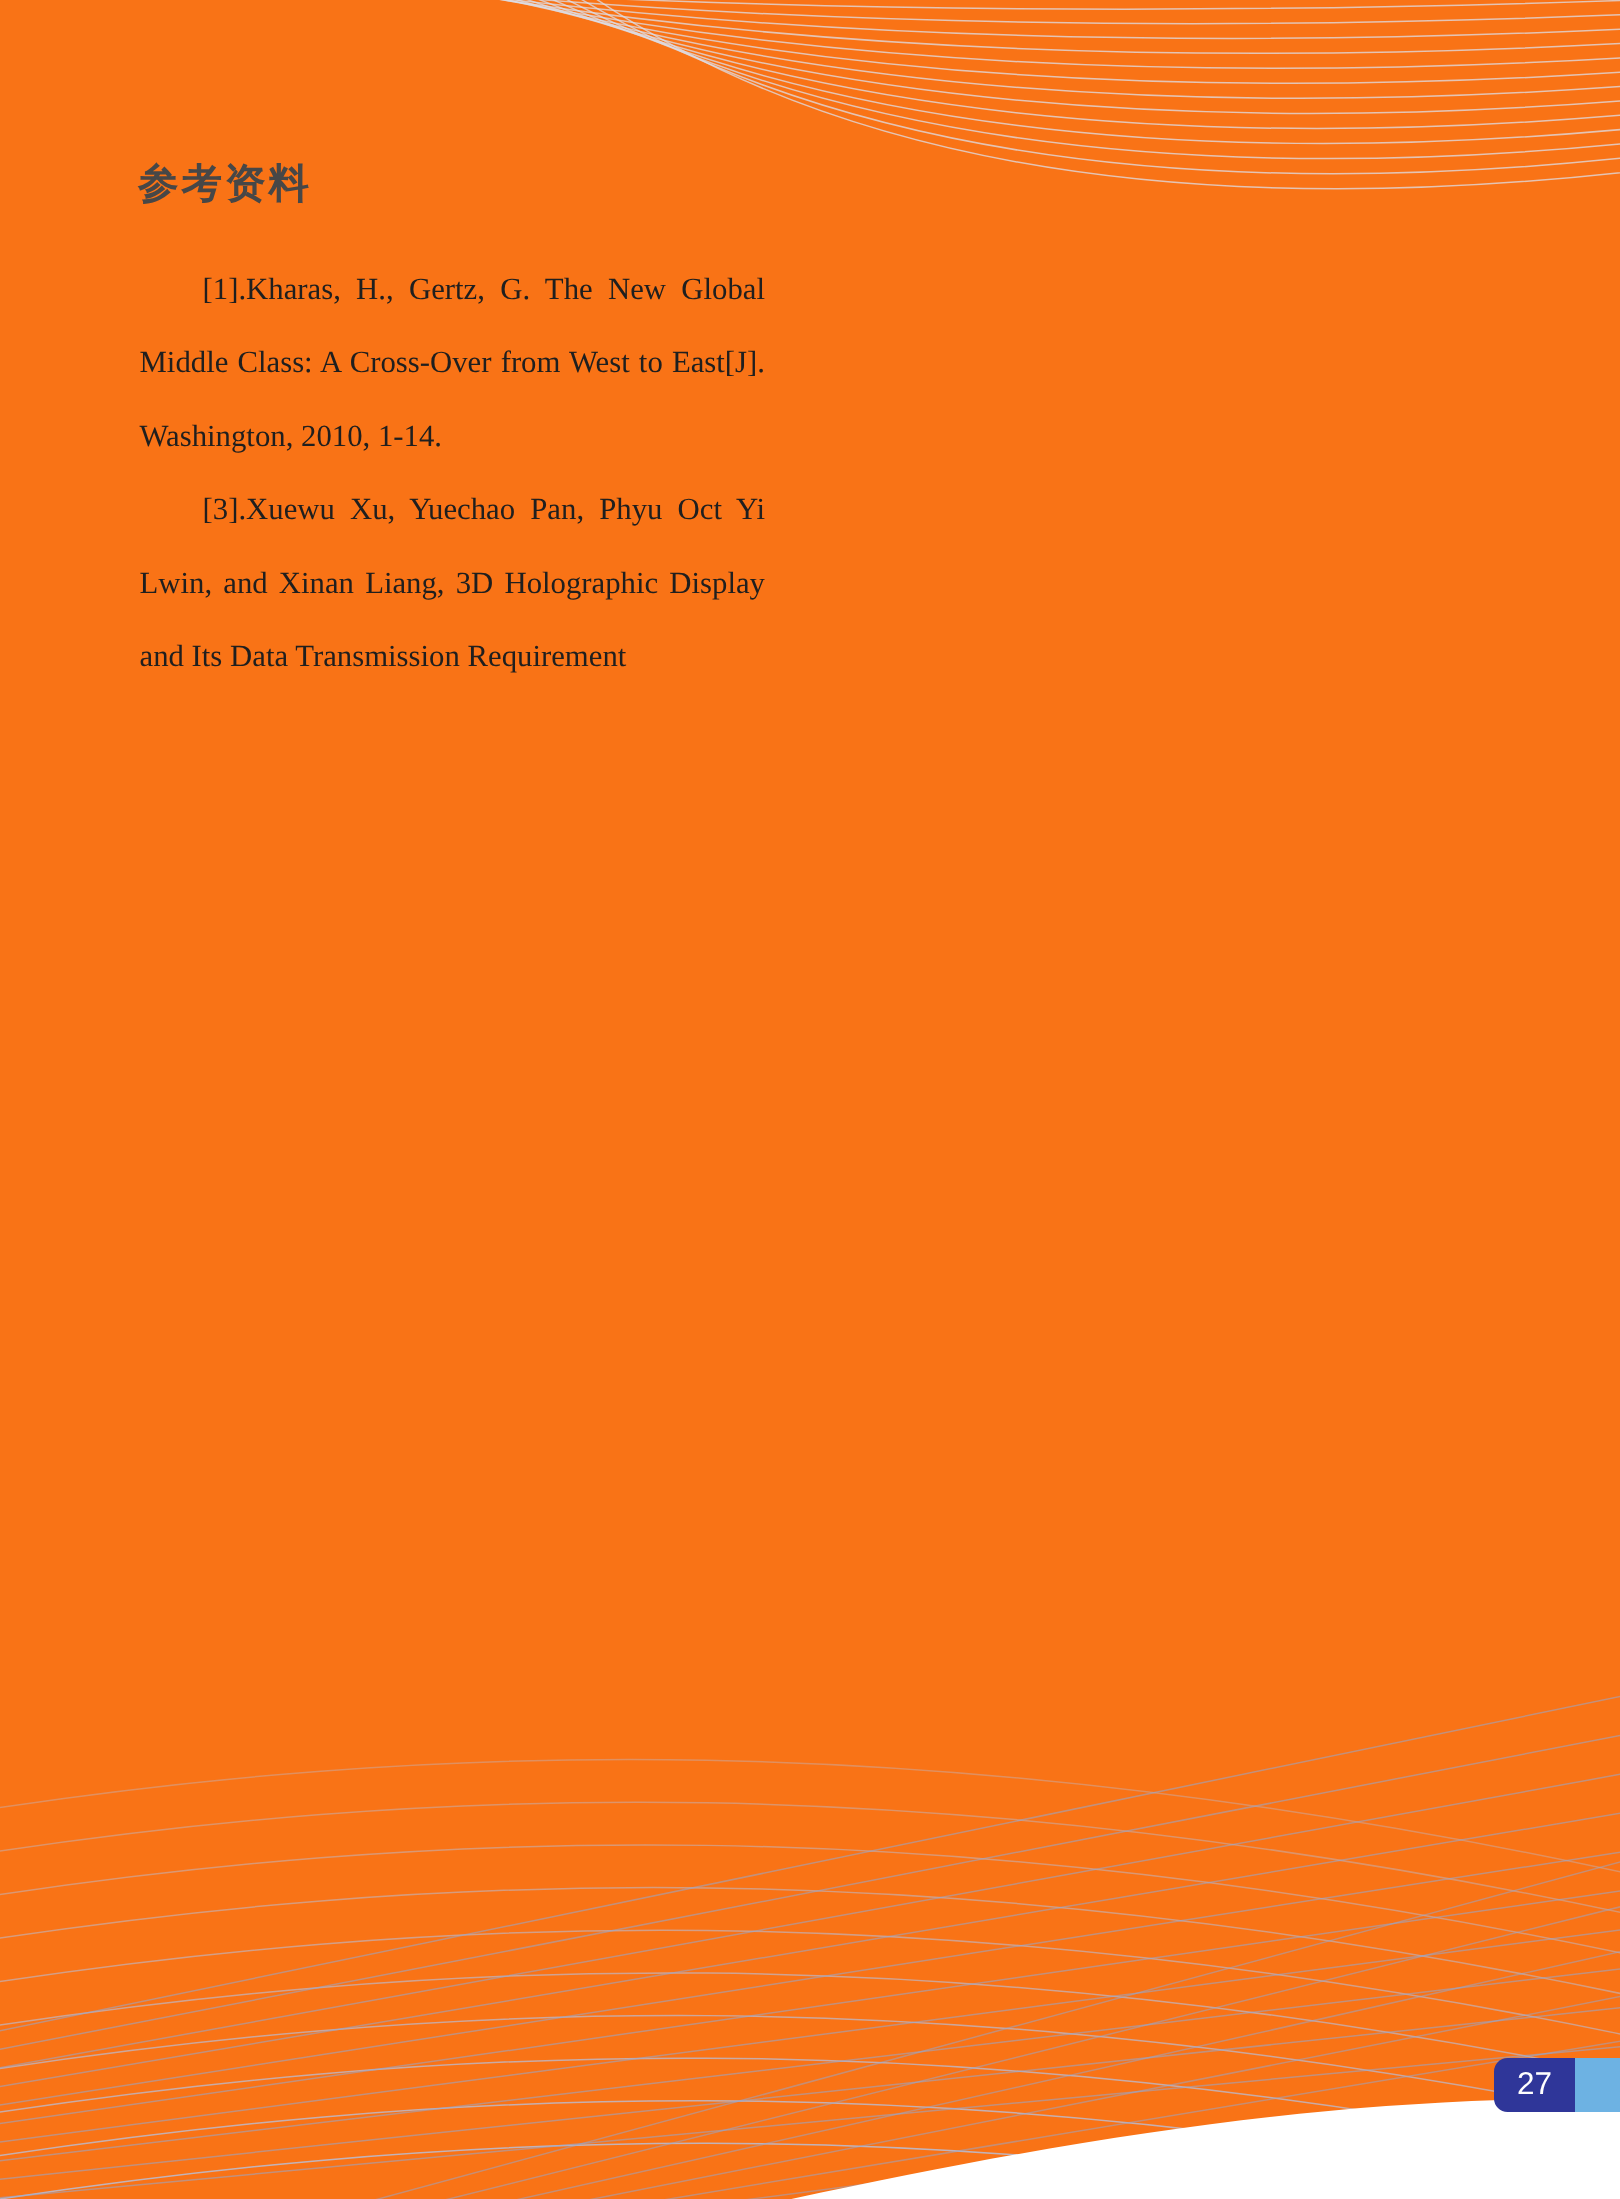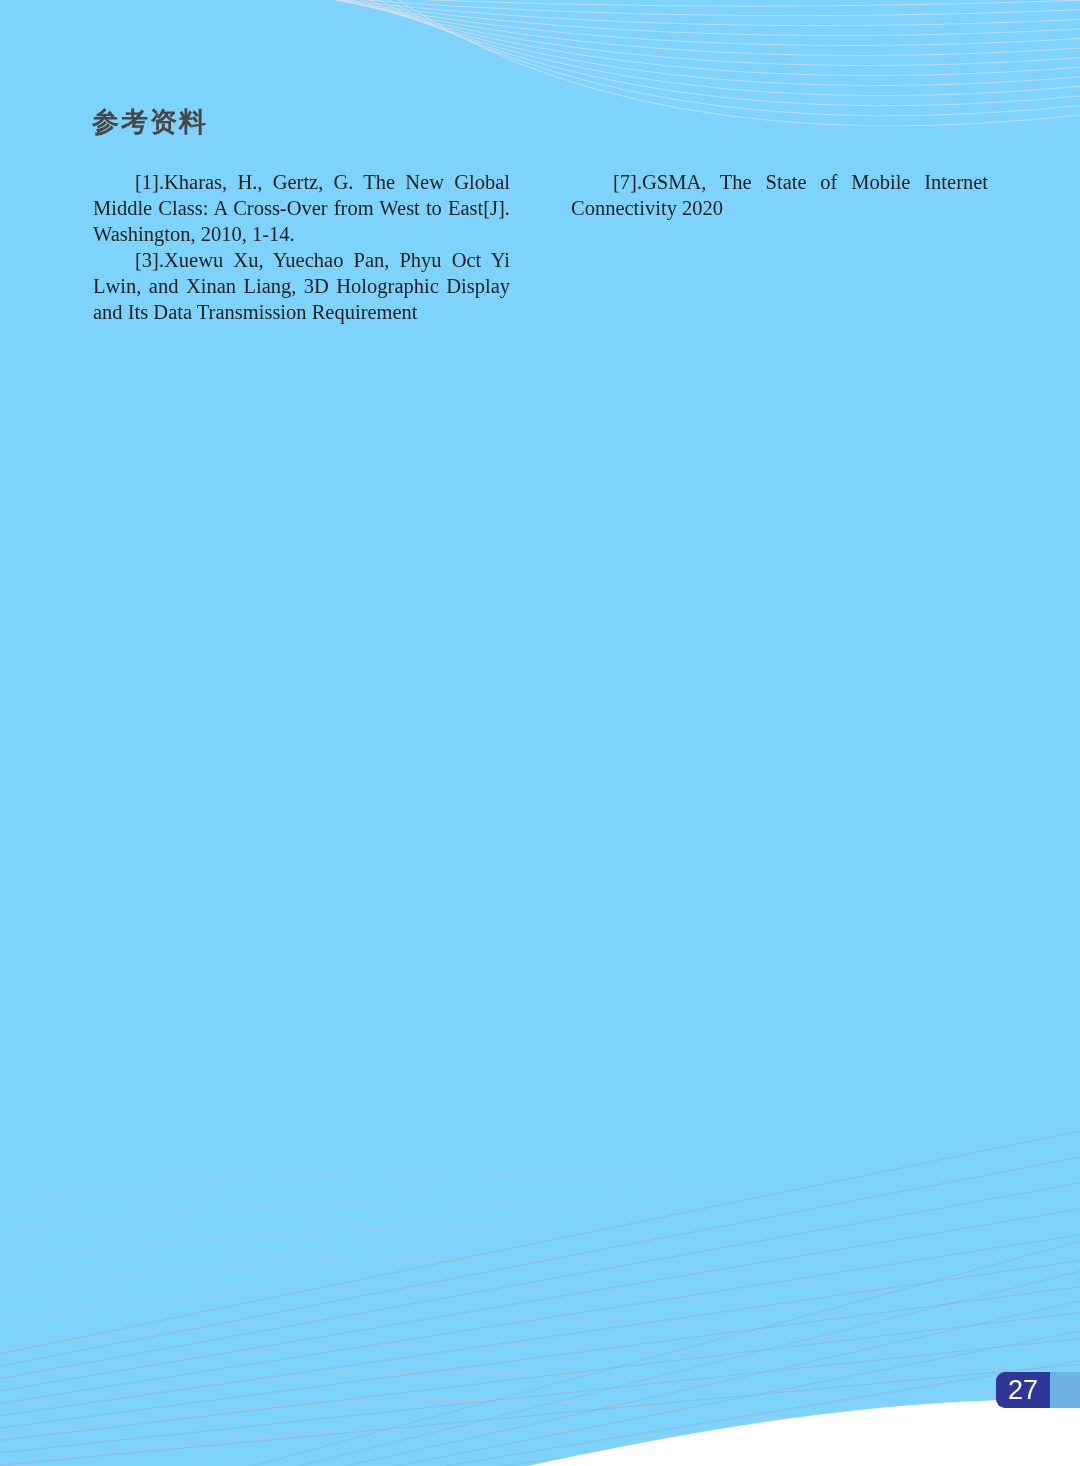--- a/index.html
+++ b/index.html
@@ -1,33 +1,33 @@
 <!DOCTYPE html>
 <html><head>
 <meta charset="utf-8">
 <style>
   html,body{margin:0;padding:0;background:#ffffff;}
-  .page{position:relative;width:1080px;height:1466px;background:#7dd3fc;overflow:hidden;
+  .page{position:relative;width:1080px;height:1466px;background:#f97316;overflow:hidden;
         font-family:"Liberation Serif","DejaVu Serif",serif;}
   svg.deco{position:absolute;left:0;pointer-events:none;}
   #deco-top{top:0;}
   #deco-bottom{top:1100px;}
   .page-title{position:absolute;left:92px;top:104px;margin:0;
               font-family:"Liberation Sans","DejaVu Sans",sans-serif;
               font-size:27px;font-weight:700;color:#474747;letter-spacing:2px;}
   .columns{position:absolute;left:93px;top:169px;width:895px;display:flex;gap:61px;}
   .col{width:417px;}
   p.ref{margin:0;text-indent:2.05em;text-align:justify;
-        font-size:20.5px;line-height:26px;color:#1f1f1f;}
+        font-size:20.5px;line-height:49px;color:#1f1f1f;}
   .badge{position:absolute;left:996px;top:1372px;width:84px;height:36px;display:flex;}
   .badge-navy{flex:0 0 54px;border-radius:9px 0 0 9px;display:flex;
               align-items:center;justify-content:center;}
   .badge-blue{flex:1;}
   .badge-num{font-family:"Liberation Sans","DejaVu Sans",sans-serif;
-             font-size:27px;color:#ffffff;}
+             font-size:21px;color:#ffffff;}
 </style>
 </head>
 <body>
 
 <div class="page">
 
   <svg id="deco-top" class="deco" width="1080" height="200" viewBox="0 0 1080 200">
       <path d="M 240 -10 Q 630 16 1090 0" fill="none" stroke="#dcdfe9" stroke-width="1" opacity="0.75"></path>
       <path d="M 252 -10 Q 630 28.5 1090 9.5" fill="none" stroke="#dcdfe9" stroke-width="1" opacity="0.75"></path>
       <path d="M 264 -10 Q 630 41 1090 19" fill="none" stroke="#dcdfe9" stroke-width="1" opacity="0.75"></path>
@@ -44,21 +44,20 @@
     </svg>
 
   <h1 class="page-title">参考资料</h1>
 
   <div class="columns">
     <div class="col">
       <p class="ref">[1].Kharas, H., Gertz, G. The New Global Middle Class: A Cross-Over from West to East[J]. Washington, 2010, 1-14.</p>
       <p class="ref">[3].Xuewu Xu, Yuechao Pan, Phyu Oct Yi Lwin, and Xinan Liang, 3D Holographic Display and Its Data Transmission Requirement</p>
     </div>
     <div class="col">
-      <p class="ref">[7].GSMA, The State of Mobile Internet Connectivity 2020</p>
     </div>
   </div>
 
   <svg id="deco-bottom" class="deco" width="1080" height="366" viewBox="0 0 1080 366">
       <path d="M -20 108 C 280 62 620 48 1090 150" fill="none" stroke="#b7c0db" stroke-width="1" opacity="0.38"></path>
       <path d="M -20 137 C 280 91 620 76 1090 177" fill="none" stroke="#b7c0db" stroke-width="1" opacity="0.43"></path>
       <path d="M -20 166 C 280 120 620 104 1090 204" fill="none" stroke="#b7c0db" stroke-width="1" opacity="0.48"></path>
       <path d="M -20 195 C 280 149 620 132 1090 231" fill="none" stroke="#b7c0db" stroke-width="1" opacity="0.53"></path>
       <path d="M -20 224 C 280 178 620 160 1090 258" fill="none" stroke="#b7c0db" stroke-width="1" opacity="0.5800000000000001"></path>
       <path d="M -20 253 C 280 207 620 188 1090 285" fill="none" stroke="#b7c0db" stroke-width="1" opacity="0.63"></path>

